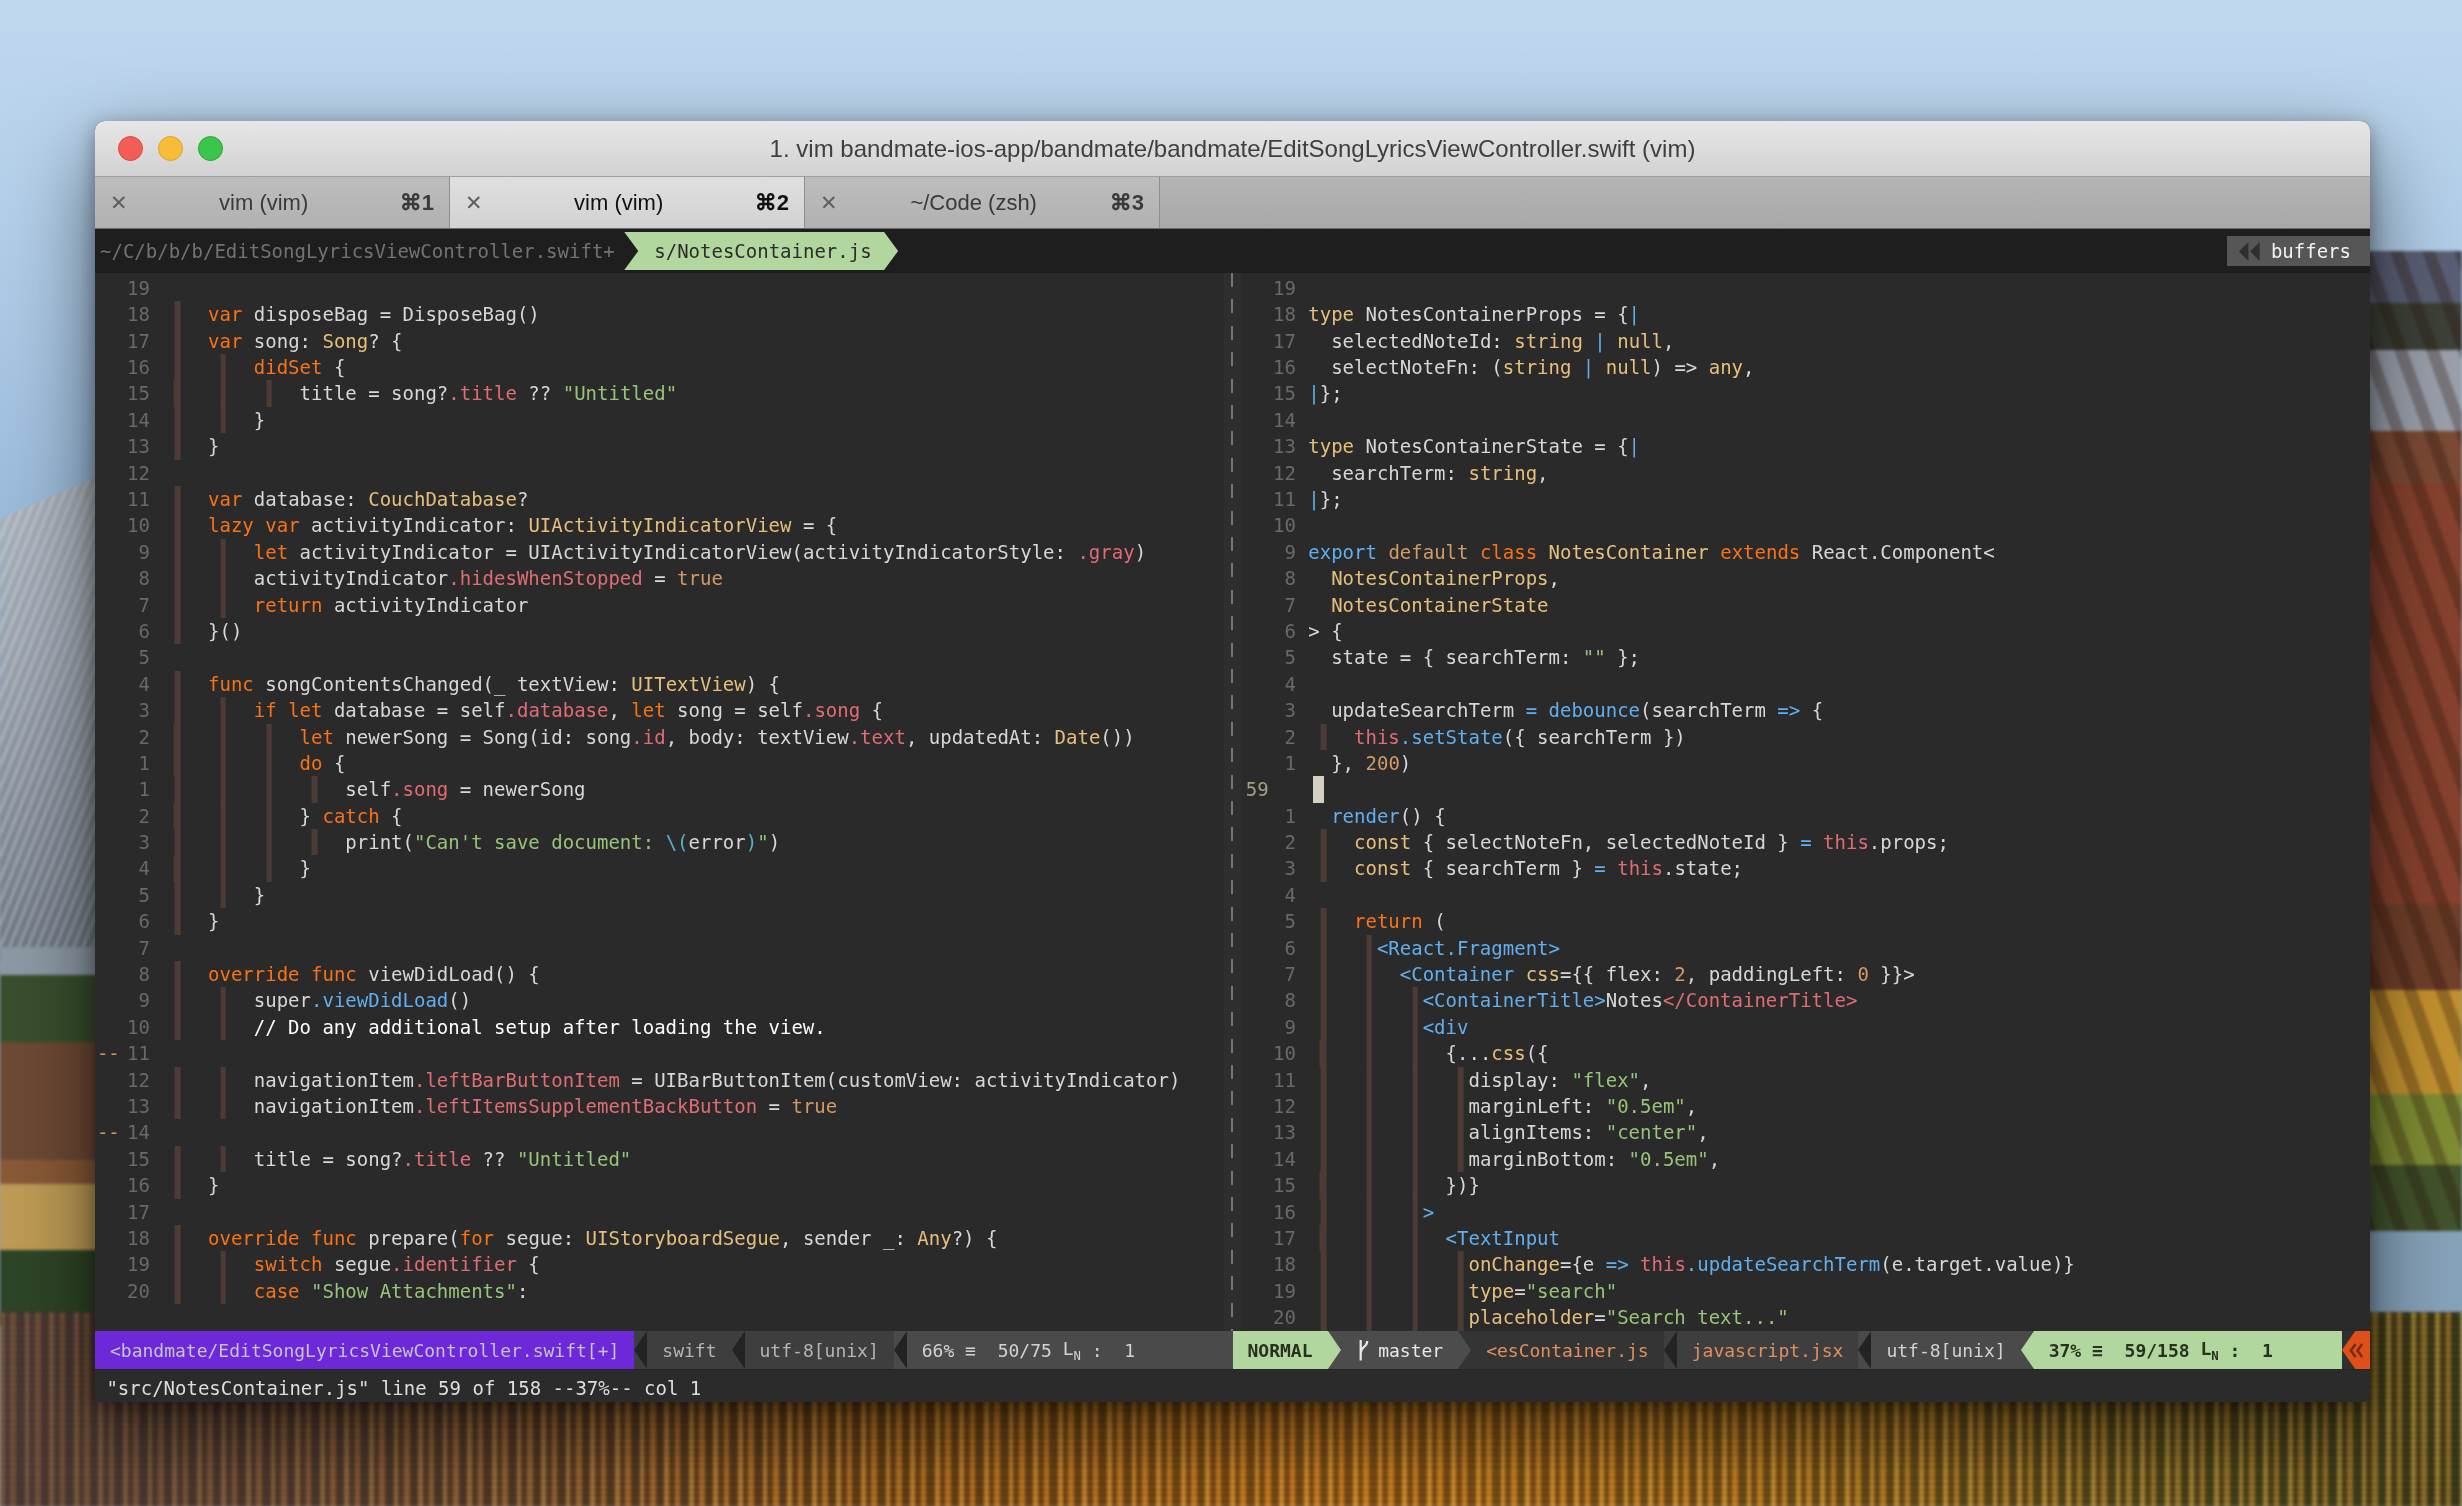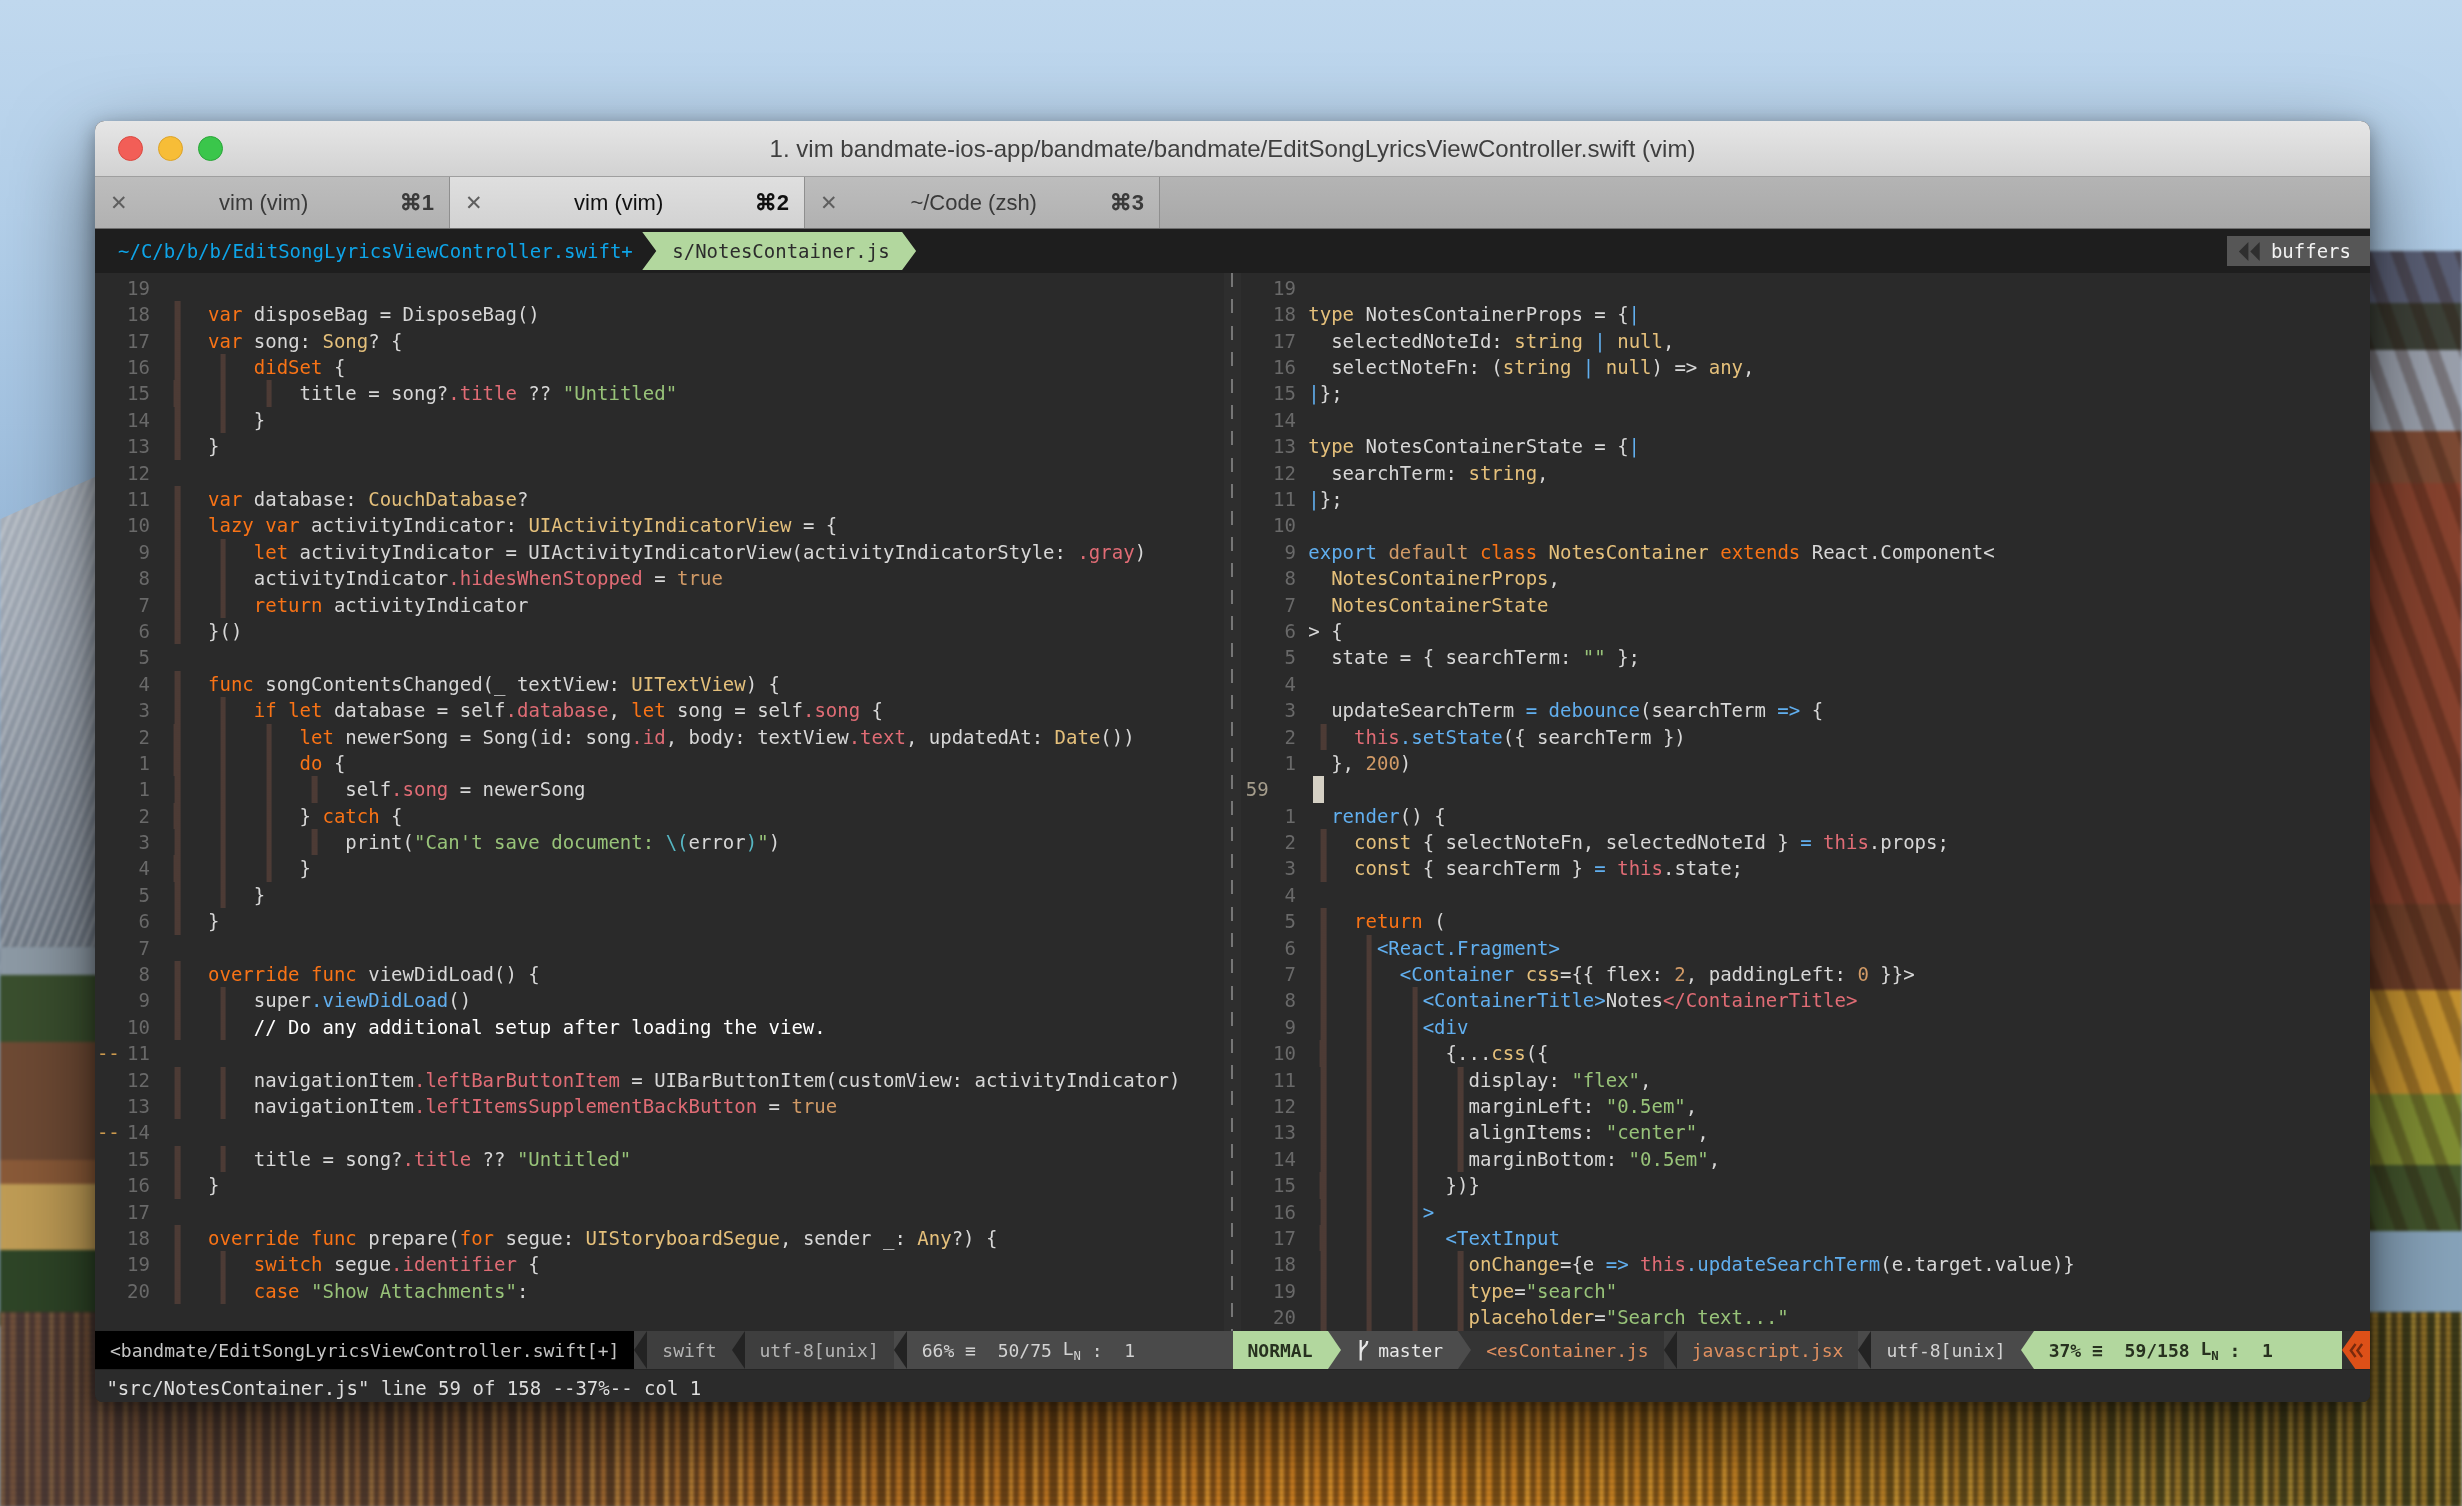--- a/index.html
+++ b/index.html
@@ -46,21 +46,21 @@
   .tab{width:354px;display:flex;align-items:center;border-right:0.9px solid #8f8f8f;
     background:linear-gradient(180deg,#bdbdbd,#b1b1b1);color:#3a3a3a;font-size:22px;}
   .tab.active{background:linear-gradient(180deg,#dfdfdf,#d2d2d2);color:#101010;}
   .tab .x{padding:0 15px;color:#5f5f5f;font-size:21px;}
   .tab .lbl{flex:1;text-align:center;}
   .tab .key{padding:0 15px;font-weight:600;}
   
   .term{position:relative;height:1174px;background:#2a2a2a;
     font-family:"DejaVu Sans Mono",monospace;}
   .tabline{height:44px;background:#1e1e1e;display:flex;align-items:center;font-size:19px;}
-  .buf-path{color:#0ea5e9;padding-left:23px;white-space:pre;}
+  .buf-path{color:#737373;padding-left:5px;white-space:pre;}
   .buf-active{margin-left:9.5px;height:38px;display:flex;align-items:center;
     background:#b2d79e;color:#2c2c2c;padding:0 26.5px 0 30px;
     clip-path:polygon(0 0,calc(100% - 14px) 0,100% 50%,calc(100% - 14px) 100%,0 100%,14px 50%);}
   .buffers-chip{margin-left:auto;height:30px;display:flex;align-items:center;gap:9.5px;
     background:#565656;color:#f2f2f2;padding:0 19px 0 9.5px;}
   
   :root{--lh:26.4px;}
   .panes{display:flex;height:1058px;overflow:hidden;}
   .pane{flex:1 1 0;overflow:hidden;padding-top:1.9px;}
   .vsplit{flex:0 0 17px;background:#2e2e2e;position:relative;}
@@ -74,21 +74,21 @@
   .ind.g{background-image:repeating-linear-gradient(90deg,rgba(150,96,78,.32) 0 .5ch,rgba(0,0,0,0) .5ch 4ch);
     background-position-x:1.1ch;}
   .code{color:#d7d7d7;}
   .tk-k{color:#f97316}.tk-t{color:#e5c07b}.tk-s{color:#98c379}.tk-n{color:#d19a66}
   .tk-f{color:#61afef}.tk-p{color:#e06c75}.tk-c{color:#56b6c2}.tk-m{color:#ffffff}.tk-w{color:#d7d7d7}
   .cursorblock{display:inline-block;width:1ch;background:#d5d0c4;}
   
   .statusrow{display:flex;height:38px;font-size:18px;}
   .sl{flex:1 1 0;display:flex;align-items:stretch;background:#303030;color:#b9b9b9;overflow:hidden;}
   .seg{display:flex;align-items:center;padding:0 15px;white-space:pre;}
-  .seg.dark{background:#000000;color:#c4c4c4;}
+  .seg.dark{background:#6d28d9;color:#c4c4c4;}
   .seg.mid{background:#3e3e3e;color:#b5b5b5;}
   .seg.lite{background:#4a4a4a;color:#d2d2d2;flex:1;}
   .seg.green{background:#b2d79e;color:#27311f;font-weight:bold;flex:1;}
   .seg.greenfix{background:#b2d79e;color:#27311f;font-weight:bold;}
   .seg.branch{background:#4c4c4c;color:#e8e8e8;gap:7.6px;}
   .seg.orange{background:#343434;color:#e09060;}
   .arr{width:0;height:0;border-top:19px solid transparent;border-bottom:19px solid transparent;}
   .arr.l{border-right-width:13.3px;border-right-style:solid;}
   .arr.r{border-left-width:13.3px;border-left-style:solid;}
   .c-dark{border-right-color:#232323;}

